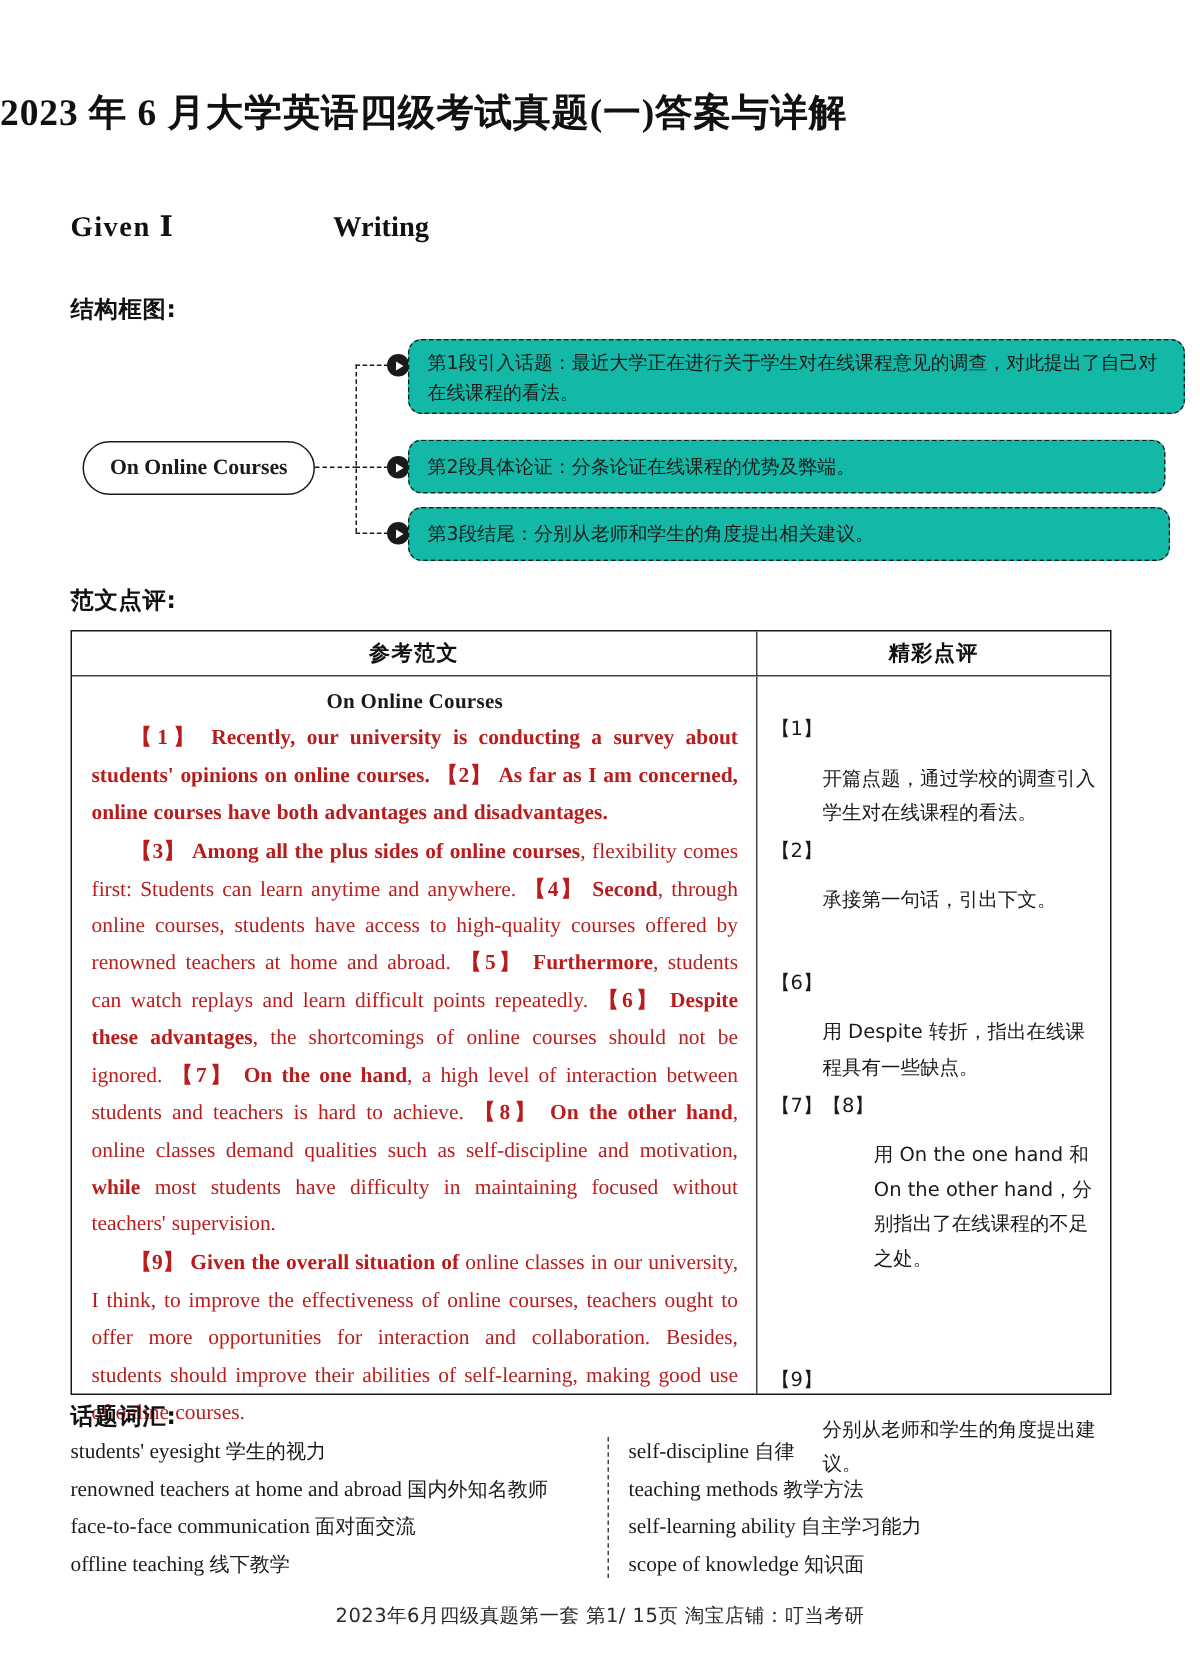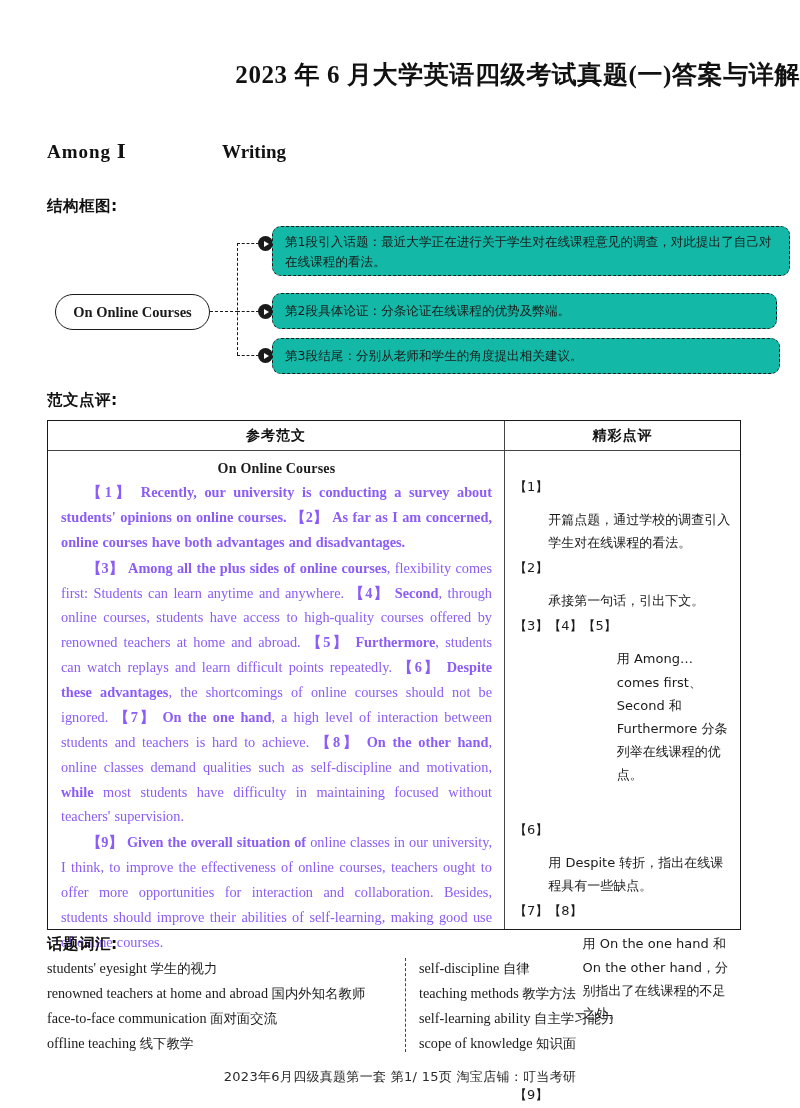--- a/index.html
+++ b/index.html
@@ -24,21 +24,21 @@
     height: 1108px;
     padding: 0;
   }
 
   
   .doc-title {
     position: absolute;
     top: 58px;
     left: 0;
     width: 800px;
-    text-align: right;
+    text-align: left;
     font-family: "Liberation Serif", "DejaVu Serif", serif;
     font-weight: bold;
     font-size: 25px;
     letter-spacing: 0.6px;
     color: #111;
     white-space: nowrap;
   }
 
   
   .part-row {
@@ -218,21 +218,21 @@
     margin-bottom: 3px;
     letter-spacing: 0.2px;
   }
   .essay-p {
     font-size: 14.3px;
     line-height: 1.74;
     text-align: justify;
     text-justify: inter-word;
     text-indent: 26px;
     margin: 0 0 1px 0;
-    color: #8b5cf6;
+    color: #b91c1c;
     word-spacing: 0.5px;
   }
   .essay-p b { font-weight: bold; }
 
   
   .cm-item {
     display: flex;
     font-family: "DejaVu Sans", "Liberation Sans", sans-serif;
     font-size: 13px;
     line-height: 1.78;
@@ -298,21 +298,21 @@
   }
 </style>
 </head>
 <body>
 
 <div class="page">
 
   <div class="doc-title">2023 年 6 月大学英语四级考试真题(一)答案与详解</div>
 
   <div class="part-row">
-    <span class="part-label">Among Ⅰ</span><span class="part-name">Writing</span>
+    <span class="part-label">Given Ⅰ</span><span class="part-name">Writing</span>
   </div>
 
   <div class="sec-heading" id="h-structure">结构框图:</div>
 
   <div class="diagram">
     <div class="topic-box">On Online Courses</div>
 
     <div class="trunk-h"></div>
     <div class="trunk-v"></div>
 
@@ -348,24 +348,20 @@
       <div class="td-right">
         <div id="commentary-body">
             <div class="cm-item">
               <span class="cm-tag">【1】</span>
               <span class="cm-text">开篇点题，通过学校的调查引入学生对在线课程的看法。</span>
             </div>
             <div class="cm-item">
               <span class="cm-tag">【2】</span>
               <span class="cm-text">承接第一句话，引出下文。</span>
             </div>
-            <div class="cm-item">
-              <span class="cm-tag">【3】【4】【5】</span>
-              <span class="cm-text">用 Among… comes first、Second 和 Furthermore 分条列举在线课程的优点。</span>
-            </div>
             <div class="cm-gap-1"></div>
             <div class="cm-item">
               <span class="cm-tag">【6】</span>
               <span class="cm-text">用 Despite 转折，指出在线课程具有一些缺点。</span>
             </div>
             <div class="cm-item">
               <span class="cm-tag">【7】【8】</span>
               <span class="cm-text">用 On the one hand 和 On the other hand，分别指出了在线课程的不足之处。</span>
             </div>
             <div class="cm-gap-2"></div>

